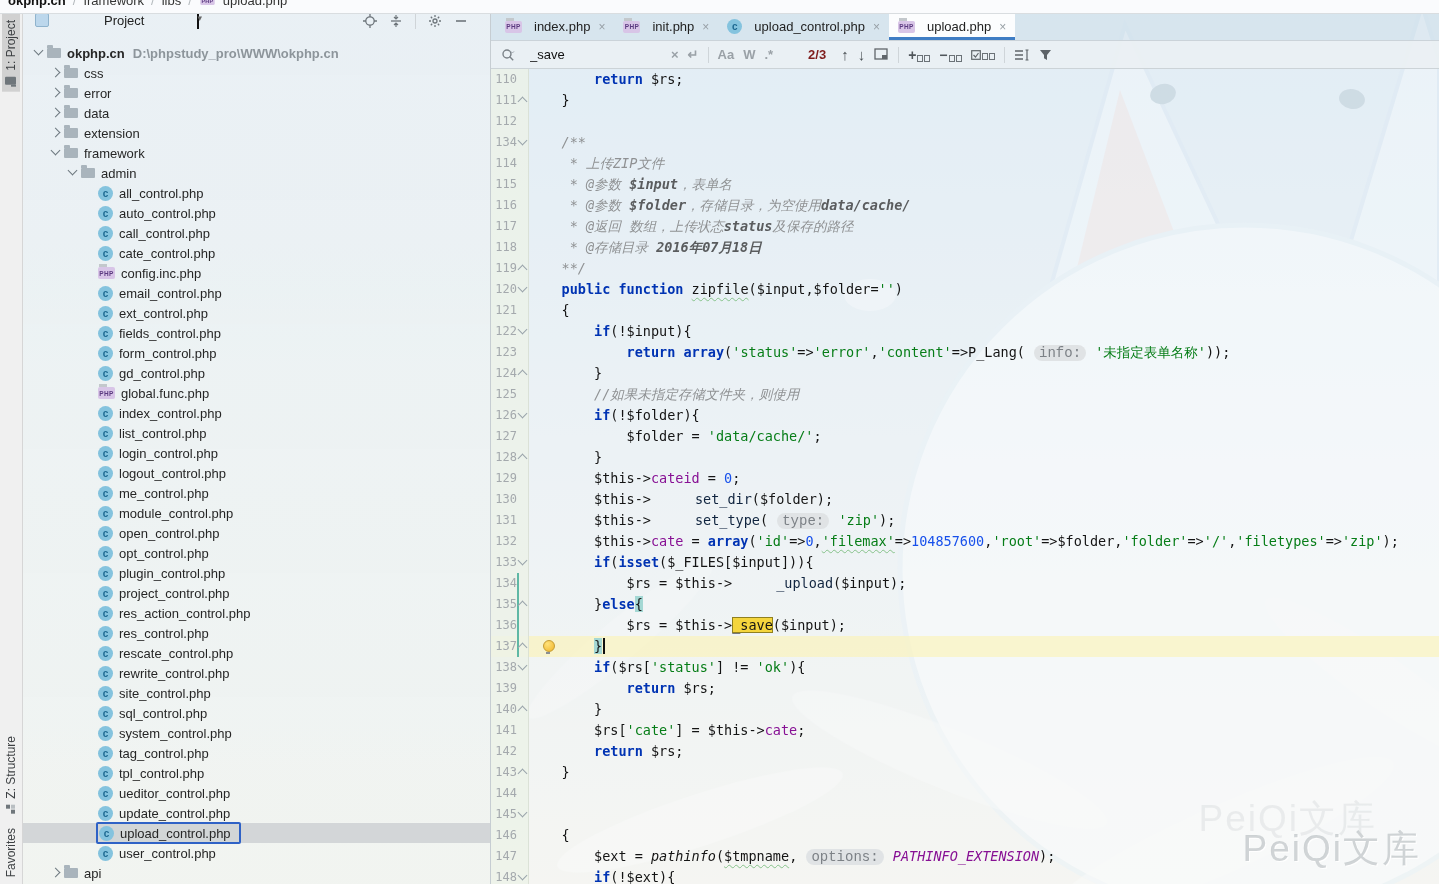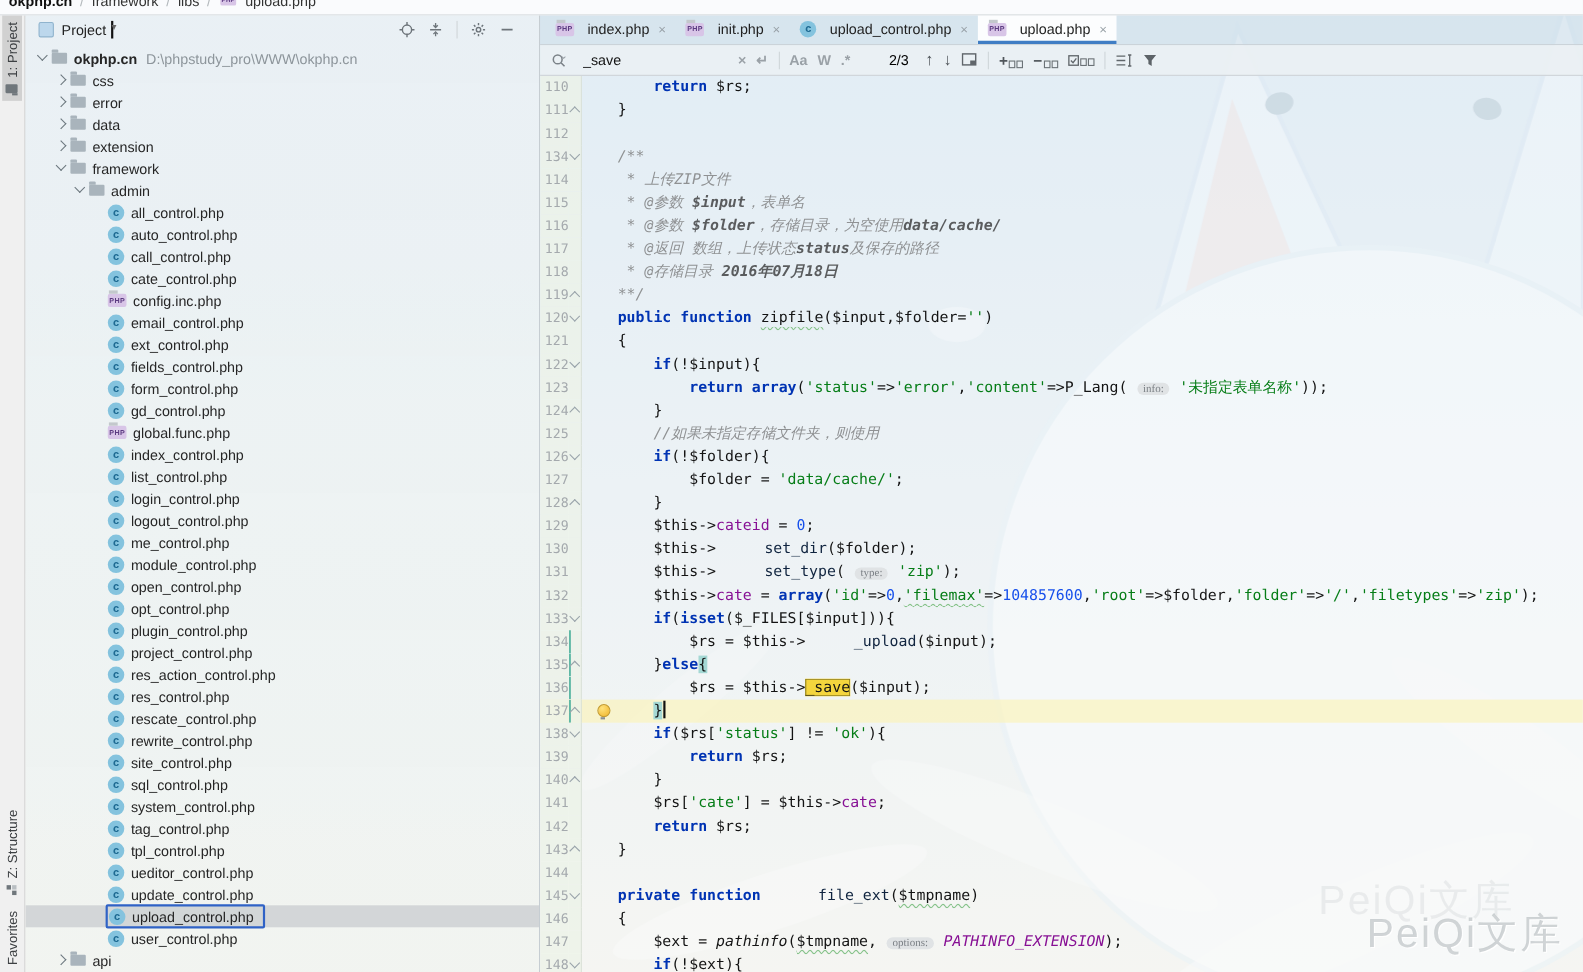--- a/index.html
+++ b/index.html
@@ -23,21 +23,21 @@
   .stripe-btn.selected{background:#d1d1d1;}
   .stripe-bottom{margin-top:auto;display:flex;flex-direction:column;align-items:center;}
   .proj-ticon{width:11px;height:8px;background:#6f767b;border-radius:1px;position:relative;flex:none;}
   .proj-ticon::before{content:"";position:absolute;top:-2px;left:0;width:5px;height:2px;background:#6f767b;}
   .struct-ticon{width:9px;height:9px;position:relative;flex:none;}
   .struct-ticon::before{content:"";position:absolute;left:0;top:0;width:4px;height:4px;background:#70777c;
         box-shadow:5px 5px 0 #70777c,0 5px 0 #b9bec2;}
   
   .ppanel{width:467px;flex:none;display:flex;flex-direction:column;border-right:1px solid #c6cdd2;
           background:linear-gradient(180deg,rgba(235,241,245,.93),rgba(241,244,241,.9));}
-  .phead{height:28px;flex:none;display:flex;align-items:center;padding:0 22px 0 12px;font-size:13px;color:#222;}
+  .phead{height:28px;flex:none;display:flex;align-items:flex-start;padding:0 22px 0 12px;font-size:13px;color:#222;gap:48px;}
   .ptool-icon{width:12px;height:12px;background:#bcd7ec;border:1px solid #8fb3cd;border-radius:2px;margin-right:7px;}
   .phead .caret{color:#666;font-size:9px;margin-left:5px;}
   .phead-icons{margin-left:auto;display:flex;align-items:center;gap:12px;color:#6e757b;}
   .phead-icons .divider{width:1px;height:16px;background:#cfd4d8;}
   .ptree{flex:1;overflow:hidden;font-size:13px;color:#262626;padding-top:2px;}
   .trow{height:20px;display:flex;align-items:center;white-space:nowrap;}
   .trow.selected{background:#d3d6d8;}
   .selbox{display:flex;align-items:center;border:2px solid #2f62c6;border-radius:2px;height:18px;
           padding:0 8px 0 1px;margin-left:-2px;background:rgba(211,214,216,.4);}
   .chev{width:16px;flex:none;position:relative;}
@@ -48,36 +48,36 @@
   .ticon{margin-right:6px;flex:none;}
   .fold-icon{display:inline-block;width:14px;height:10px;background:#a9b4bc;border-radius:1px;position:relative;}
   .fold-icon::before{content:"";position:absolute;top:-3px;left:0;width:6px;height:3px;background:#a9b4bc;border-radius:1px 1px 0 0;}
   .cls-icon{display:inline-flex;width:15px;height:15px;border-radius:50%;background:#84c3de;color:#1e6a92;
             font-size:10px;font-weight:bold;align-items:center;justify-content:center;}
   .php-icon{display:inline-flex;width:17px;height:12px;border-radius:2px;background:#d8c5e7;color:#5b3a80;
             font-size:6.5px;font-weight:bold;align-items:center;justify-content:center;position:relative;letter-spacing:.3px;}
   .php-icon::before{content:"";position:absolute;top:-3px;left:1px;width:8px;height:3px;background:#c3c8cc;}
   .bc-php{transform:scale(.85);}
   .tlabel.bold{font-weight:bold;}
-  .tpath{color:#8d959b;margin-left:8px;}
+  .tpath{color:#8d959b;margin-left:8px;font-weight:bold;}
   
   .ed{flex:1;display:flex;flex-direction:column;position:relative;min-width:0;}
   .tabs{height:27px;flex:none;display:flex;align-items:stretch;background:rgba(221,231,238,.55);
         border-bottom:1px solid #cbd3d9;padding-left:5px;}
   .tab{display:flex;align-items:center;gap:6px;padding:0 9px;font-size:13px;color:#222;}
   .tab.active{background:rgba(255,255,255,.93);box-shadow:inset 0 -3px 0 #3f7dc4;}
   .tab .close{color:#98a0a6;font-size:12px;margin-left:2px;}
   
   .findbar{height:27px;flex:none;display:flex;align-items:center;background:rgba(235,240,243,.95);
            border-bottom:1px solid #ccd3d7;padding:0 10px;gap:9px;font-size:13px;color:#5c6268;}
   .findbar .divider{width:1px;height:16px;background:#cfd5d9;}
   .find-q{border:none;outline:none;background:transparent;font-size:13px;color:#111;width:130px;
           font-family:"Liberation Sans",sans-serif;}
   .mini{color:#9aa1a7;font-weight:bold;font-size:13px;}
-  .count{color:#000000;margin:0 6px 0 26px;}
+  .count{color:#7f1d1d;margin:0 6px 0 26px;font-weight:bold;}
   .navarrow{color:#4c5257;font-size:15px;}
   .dbl{display:inline-flex;gap:1px;margin-left:1px;vertical-align:-2px;}
   .dbl i{width:4px;height:5px;border:1px solid #6b7277;display:inline-block;}
   .combo{display:inline-flex;align-items:flex-end;color:#50565b;font-size:14px;font-weight:bold;line-height:1;}
   
   .codewrap{flex:1;position:relative;overflow:hidden;background:rgba(252,253,254,.4);
             font-family:"DejaVu Sans Mono","Liberation Mono",monospace;font-size:13.5px;line-height:21px;color:#141414;}
   .line{display:flex;height:21px;position:relative;}
   .line.current{background:rgba(250,243,190,.72);}
   .num{width:26px;flex:none;text-align:right;color:#a4a9ad;font-size:12px;background:rgba(236,242,232,.82);}
@@ -90,21 +90,21 @@
   .caret{display:inline-block;width:2px;height:16px;background:#111;vertical-align:-3px;margin-left:1px;}
   .bulb{position:absolute;left:52px;top:4px;width:10px;height:10px;border-radius:50%;
         background:radial-gradient(circle at 35% 30%,#ffe27a,#f0b42a);border:1px solid #c39b33;}
   .bulb::after{content:"";position:absolute;left:2px;bottom:-3px;width:4px;height:2px;background:#8a8f94;}
   
   .p{color:#141414;} .k{color:#0033b3;font-weight:600;} .s{color:#067d17;} .n{color:#1750eb;}
   .f{color:#871094;} .m{color:#10243f;margin-left:44px;} .c{color:#8f9193;font-style:italic;}
   .cb{color:#5a5c5e;font-style:italic;font-weight:bold;}
   .i{font-style:italic;} .ic{color:#871094;font-style:italic;}
   .sp{text-decoration:underline wavy #86c28a;text-decoration-thickness:1px;text-underline-offset:3px;}
-  .hint{font-family:Liberation Serif, serif;font-size:10px;color:#7c8186;background:#e0e3e5;
+  .hint{font-family:Liberation Mono, monospace;font-size:14px;color:#7c8186;background:#e0e3e5;
         border-radius:8px;padding:0 5px;margin:0 1px;}
   .fm{background:#f4d53d;box-shadow:0 0 0 1px #90801f inset;}
   .br{background:#a4d8d4;}
   
   .wm{position:absolute;right:18px;bottom:10px;font-size:37px;letter-spacing:2px;z-index:5;pointer-events:none;
       color:rgba(170,176,181,.55);text-shadow:1px 1px 0 rgba(255,255,255,.95);}
   .wm.ghost{right:62px;bottom:40px;color:rgba(205,209,212,.35);text-shadow:none;}
   svg.ic14{display:block;}
 </style>
 </head>
@@ -703,21 +703,20 @@
           <div class="line">
             <span class="num">144</span>
             <span class="foldc"></span>
             <span class="codetext"></span>
           </div>
           <div class="line">
             <span class="num">145</span>
             <span class="foldc">
               <span class="fmark start"></span>
             </span>
-            <span class="codetext"><span class="p">    </span><span class="k">private</span><span class="p"> </span><span class="k">function</span><span class="p"> </span><span class="m">file_ext</span><span class="p">(</span><span class="sp">$tmpname</span><span class="p">)</span></span>
           </div>
           <div class="line">
             <span class="num">146</span>
             <span class="foldc"></span>
             <span class="codetext"><span class="p">    {</span></span>
           </div>
           <div class="line">
             <span class="num">147</span>
             <span class="foldc"></span>
             <span class="codetext"><span class="p">        $ext = </span><span class="i">pathinfo</span><span class="p">(</span><span class="sp">$tmpname</span><span class="p">, </span><span class="hint">options:</span><span class="p"> </span><span class="ic">PATHINFO_EXTENSION</span><span class="p">);</span></span>

